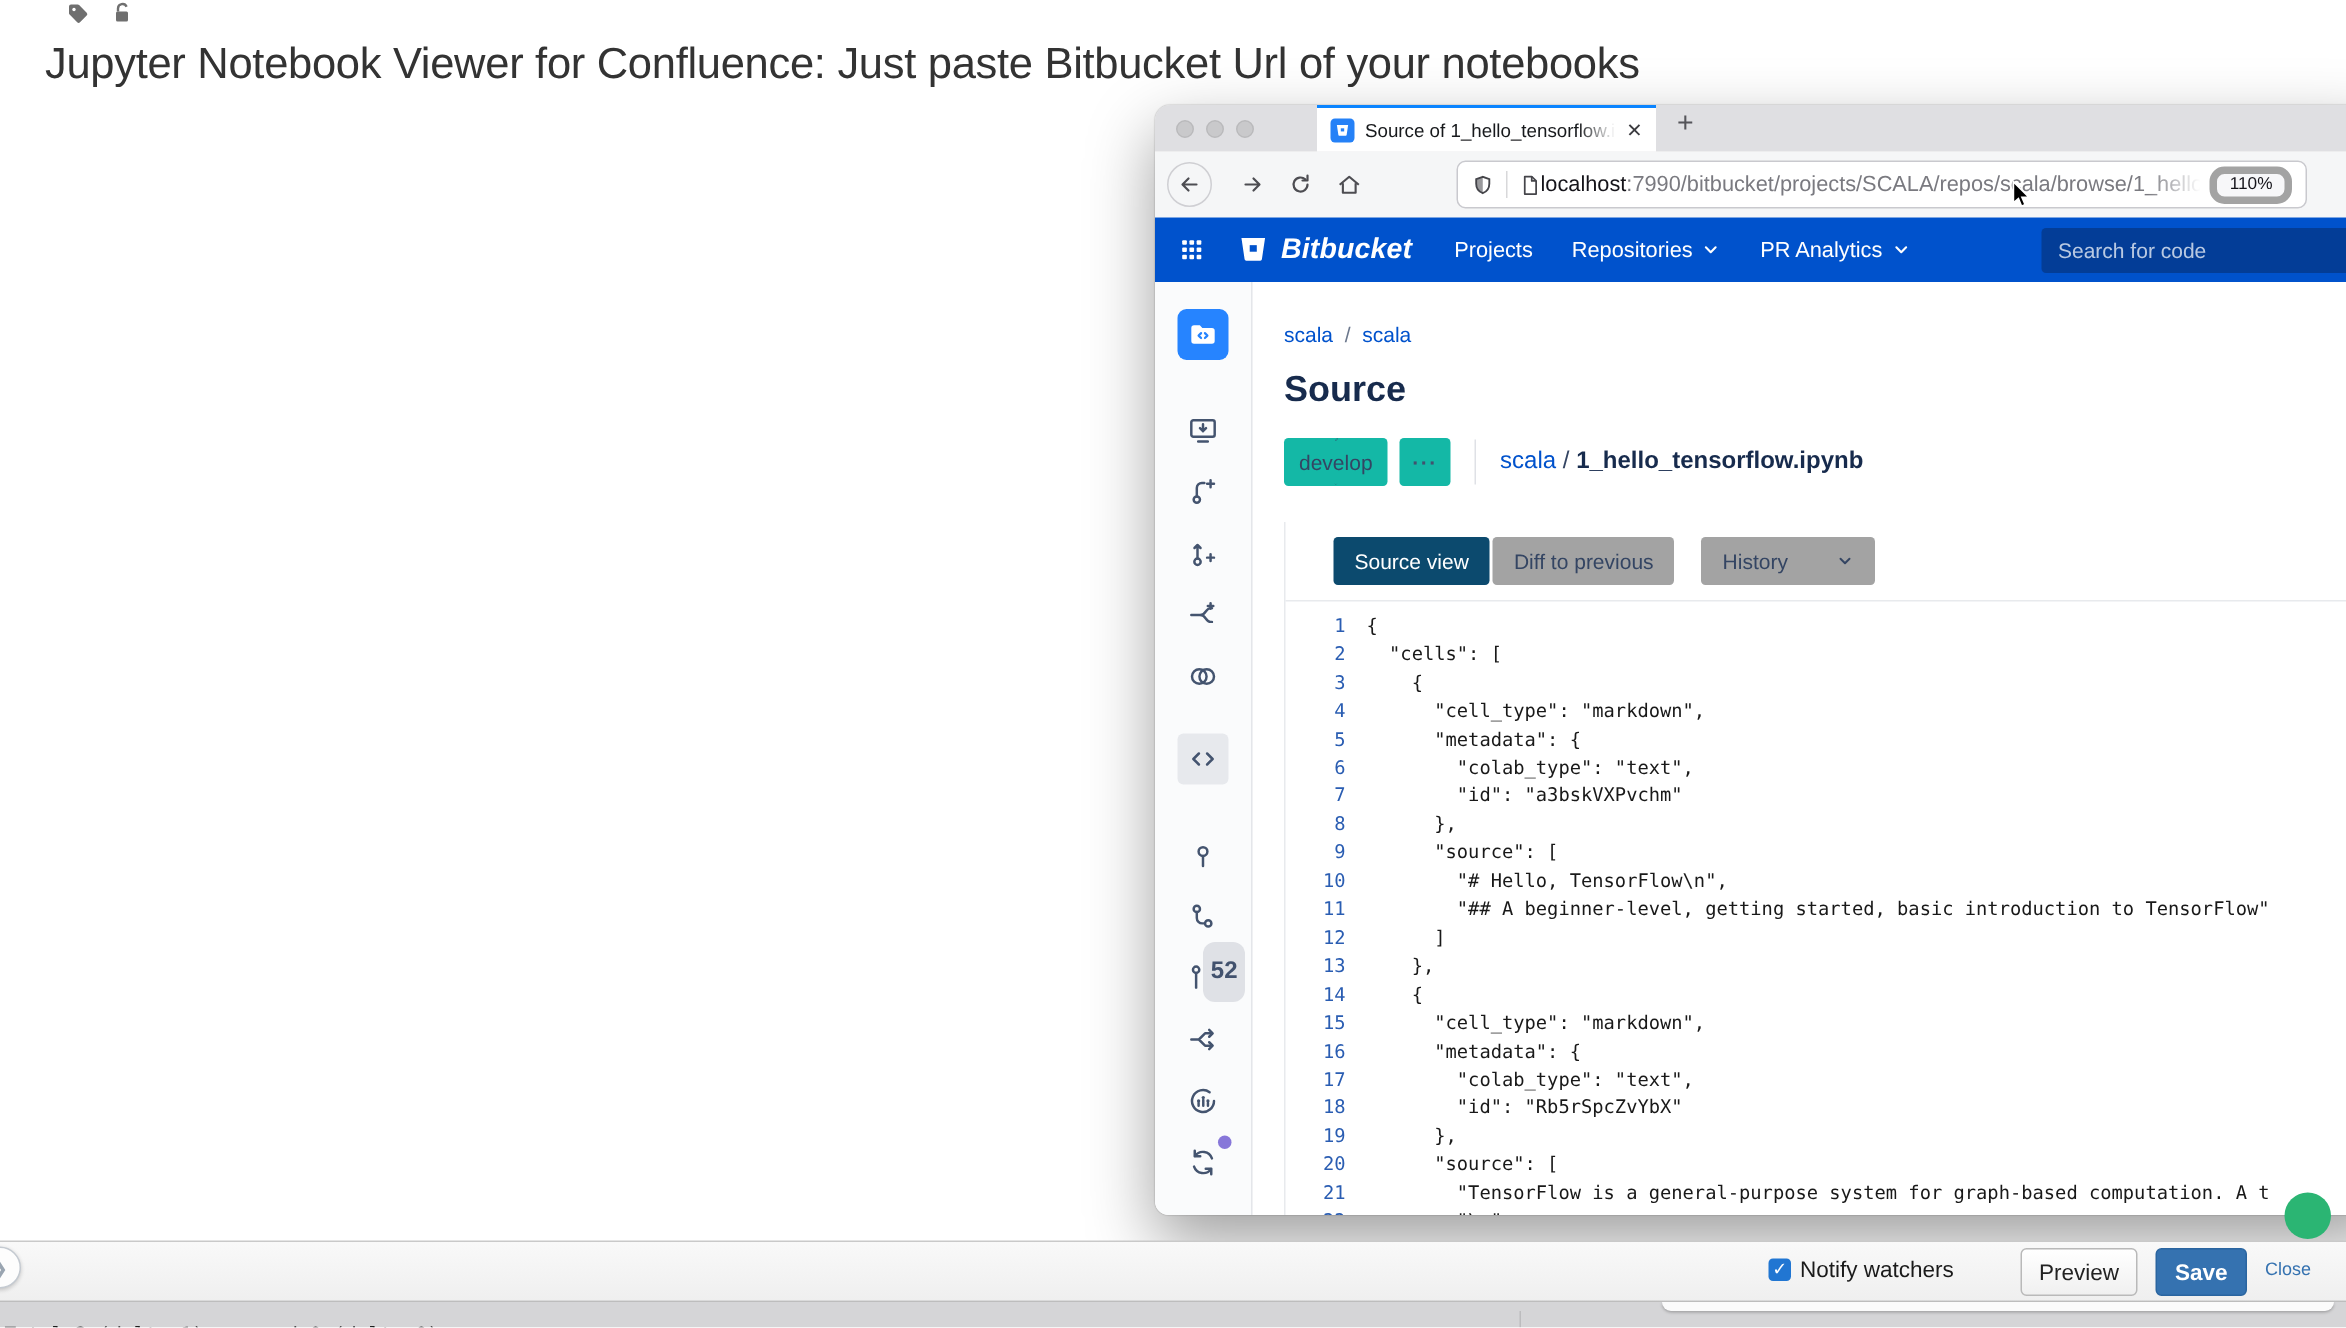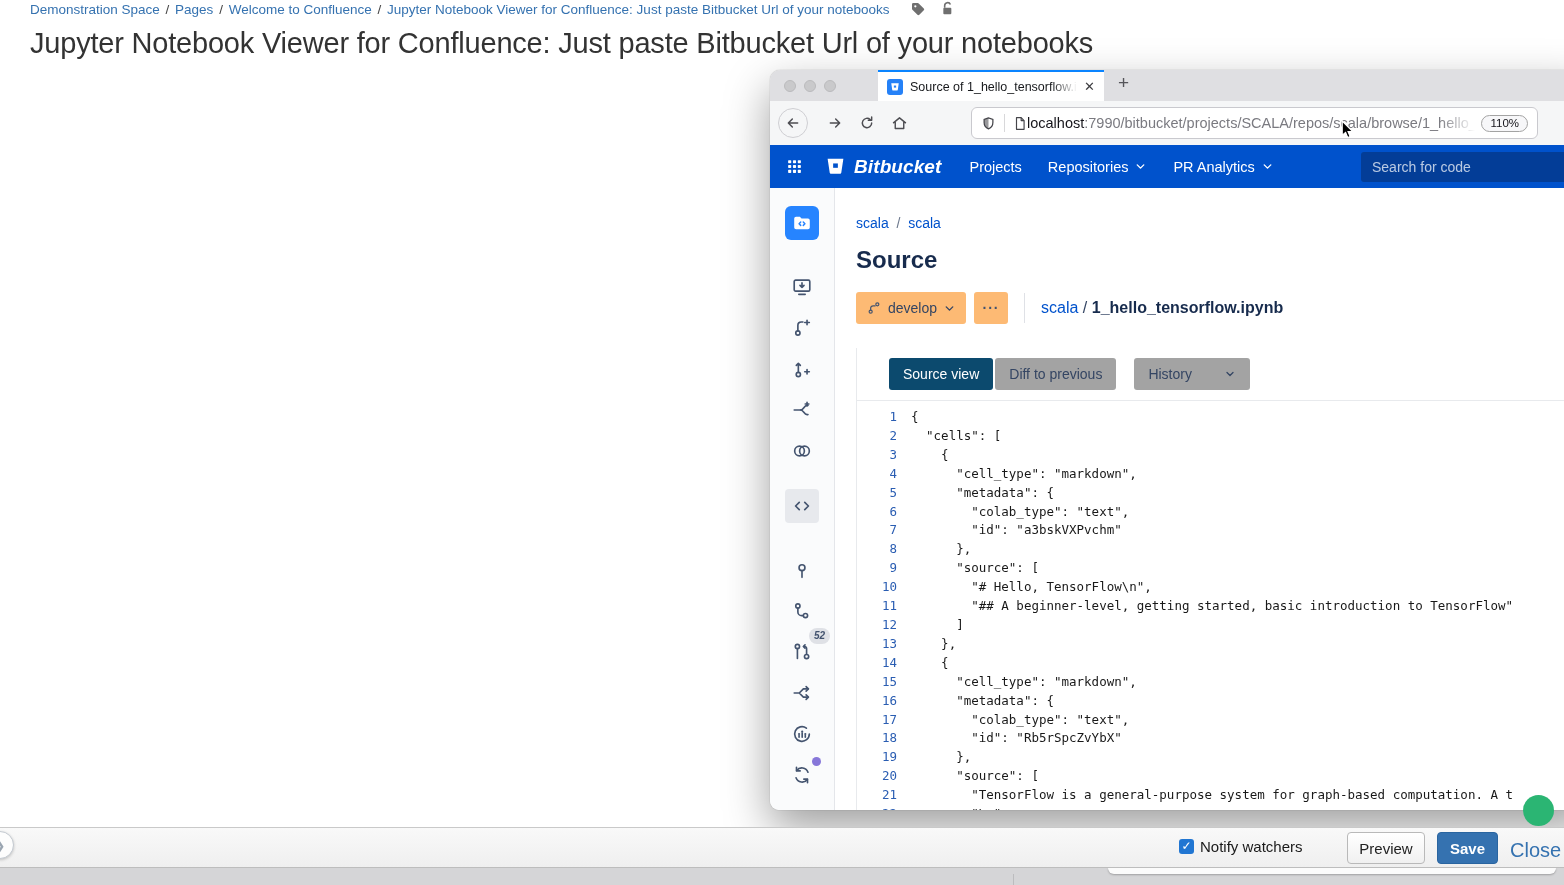--- a/index.html
+++ b/index.html
@@ -31,49 +31,49 @@
   .navbtn { color:#4d4d52; display:flex; align-items:center; justify-content:center; }
   .backbtn { width:30px; height:30px; border:1px solid #cfcfd3; border-radius:50%; margin-right:12px; font-size:16px;}
   .fwd,.reload,.home { width:30px; font-size:16px; margin-right:2px;}
   .urlbar { margin-left:55px; flex:1; height:32px; margin-right:46px; background:#fff; border:1px solid #c9c9ce; border-radius:6px; display:flex; align-items:center; padding:0 9px; min-width:0;}
   .urlbar svg { flex:none; }
   .url-sep { width:1px; height:18px; background:#d8d8da; margin:0 8px; flex:none;}
   .url-text { font-size:14.5px; white-space:nowrap; overflow:hidden; flex:1; min-width:0;
               -webkit-mask-image:linear-gradient(90deg,#000 92%,transparent); mask-image:linear-gradient(90deg,#000 92%,transparent);}
   .url-host { color:#15141a; }
   .url-rest { color:#7a7a80; }
-  .zoombadge { flex:none; border:1px solid #a3a3a3; border-radius:10px; padding:1px 8px 2px; font-size:11.5px; color:#15141a; background:#f7f7f9; margin-left:6px;}
+  .zoombadge { flex:none; border:5px solid #a3a3a3; border-radius:10px; padding:1px 8px 2px; font-size:11.5px; color:#15141a; background:#f7f7f9; margin-left:6px;}
 
   
   .bbnav { height:43px; background:#0052CC; display:flex; align-items:center; padding:0 16px; color:#fff; }
   .gridicon { margin-right:22px; display:flex; }
   .bblogo { display:flex; align-items:center; gap:8px; margin-right:28px;font-style:italic; }
   .bblogo .word { font-size:19px; font-weight:600; letter-spacing:0.1px; color:#fff; }
   .bbmenu { display:flex; align-items:center; gap:26px; font-size:14.5px; }
   .bbmenu .mi { display:flex; align-items:center; gap:6px; color:#fff; }
   .bbsearch { margin-left:auto; width:215px; height:30px; background:rgba(9,30,66,.38); border-radius:3px; display:flex; align-items:center; padding:0 11px; font-size:14px; color:rgba(255,255,255,.72); white-space:nowrap; overflow:hidden;}
 
   
   .bbmain { display:flex; height:622px; }
   .bbside { width:65px; background:#fafbfc; border-right:1px solid #e4e6ea; display:flex; flex-direction:column; align-items:center; padding-top:18px; flex:none;}
   .sbitem { width:34px; height:34px; margin-bottom:7px; display:flex; align-items:center; justify-content:center; position:relative; border-radius:6px; flex:none;}
   .sbitem svg { width:22px; height:22px; }
   .sbitem.active { background:#2684FF; }
   .sbitem.selected { background:#e7e9ed; border-radius:4px;}
   .sbitem.after-gap { margin-bottom:30px; }
-  .sbitem .badge { position:absolute; top:-7px; right:-11px; background:#dfe1e6; color:#42526e; font-size:10px; font-weight:bold; border-radius:8px; padding:2px 5px; line-height:12px;font-style:italic;}
+  .sbitem .badge { position:absolute; top:-7px; right:-11px; background:#dfe1e6; color:#42526e; font-size:16px; font-weight:bold; border-radius:8px; padding:14px 5px; line-height:12px;}
   .sbitem .dot { position:absolute; top:-1px; right:-2px; width:9px; height:9px; border-radius:50%; background:#8777D9; }
   .sbdivider { width:34px; height:1px; background:#dfe1e6; margin:4px 0 10px; }
   .sb { fill:none; stroke:#44546f; stroke-width:1.8; stroke-linecap:round; stroke-linejoin:round; }
   .bbcontent { flex:1; padding:27px 0 0 21px; min-width:0; }
   .bb-crumb { font-size:14px; color:#6b778c; }
   .bb-crumb a { color:#0052CC; }
   .bb-heading { margin-top:15px; font-size:24px; font-weight:700; color:#172B4D; }
   .file-row { margin-top:18px; display:flex; align-items:center; height:32px; }
-  .btn-lite { height:32px; background:#fdba74; border-radius:3px; display:flex; align-items:center; padding:0 10px; color:#344563; font-size:14px; gap:6px; }
+  .btn-lite { height:32px; background:#14b8a6; border-radius:3px; display:flex; align-items:center; padding:0 10px; color:#344563; font-size:14px; gap:6px;flex-direction:column; }
   .btn-dots { width:34px; justify-content:center; margin-left:8px; font-weight:bold; letter-spacing:1px; color:#42526e;}
   .vdiv { width:1px; height:30px; background:#dfe1e6; margin:0 16px 0 16px; }
   .fpath { font-size:16px; color:#344563; white-space:nowrap;}
   .fpath a { color:#0052CC; }
   .fpath .fname { font-weight:700; color:#172B4D; }
   .file-panel { margin-top:24px; border-left:1px solid #e8eaed; }
   .file-tabs { padding:10px 0 10px 32px; display:flex; align-items:center; }
   .ftab { height:32px; display:flex; align-items:center; padding:0 14px; font-size:14px; border-radius:3px; background:#a3a3a3; color:#344563; margin-right:2px; gap:7px;}
   .ftab.active { background:#0c4a6e; color:#fff; }
   .ftab.dropdown { margin-left:16px;gap:32px; }
@@ -84,36 +84,35 @@
 
   
   .help-bubble { position:absolute; left:1523px; top:795px; width:31px; height:31px; border-radius:50%; background:#2BB573; z-index:8; }
   .conf-footer { position:absolute; left:0; top:827px; width:1564px; height:41px; background:linear-gradient(#f9f9f9,#efefef); border-top:1px solid #c9c9c9; border-bottom:1px solid #bdbdbd; z-index:20; }
   .chg-input { position:absolute; left:885px; top:6px; width:276px; height:29px; border:1px solid #c7c7c7; border-radius:4px; padding:0 10px; font-size:15px; font-family:"Liberation Sans",sans-serif; color:#333; background:#fff;}
   .chg-input::placeholder { color:#9b9b9b; }
   .notify { position:absolute; left:1179px; top:10px; display:flex; align-items:center; gap:6px; font-size:15px; color:#1a1a1a;}
   .cbx { width:15px; height:15px; background:#2176d2; border-radius:3px; color:#fff; font-size:12px; line-height:15px; text-align:center; }
   .btn-preview { position:absolute; left:1347px; top:4px; width:78px; height:32px; background:linear-gradient(#fff,#f0f0f0); border:1px solid #b9b9b9; border-radius:4px; font-size:15px; color:#222; display:flex; align-items:center; justify-content:center;}
   .btn-save { position:absolute; left:1437px; top:4px; width:61px; height:32px; background:#3572B0; border:1px solid #2a65a0; border-radius:4px; font-size:15px; font-weight:bold; color:#fff; display:flex; align-items:center; justify-content:center;}
-  .link-close { position:absolute; left:1510px; top:11px; font-size:20px; color:#3572b0; }
+  .link-close { position:absolute; left:1510px; top:11px; font-size:12px; color:#3572b0; }
 
   
   .bottom-strip { position:absolute; left:0; top:868px; width:1564px; height:17px; background:#d5d5d7; z-index:18; overflow:hidden;}
   .strip-fragment { position:absolute; left:1108px; top:0; width:448px; height:6px; background:#fbfbfb; border-radius:0 0 9px 9px; box-shadow:0 1px 2px rgba(0,0,0,.25);}
   .strip-div { position:absolute; left:1013px; top:6px; width:1px; height:11px; background:#bcbcbe; }
   .status-line { position:absolute; left:3px; top:15px; font:13px "DejaVu Sans Mono",monospace; color:#1c1c1c; white-space:nowrap;}
   .edge-circle { position:absolute; left:-14px; top:831px; width:28px; height:28px; border-radius:50%; background:#fdfdfd; border:1px solid #c4cad1; box-shadow:0 1px 3px rgba(0,0,0,.2); z-index:25; display:flex; align-items:center; justify-content:center; color:#9aa5b1; font-size:13px;}
 
   .cursor { position:absolute; left:1340px; top:120px; z-index:50; }
 </style>
 </head>
 <body>
 
 <div class="conf-breadcrumb">
-  <span id="conf-crumbs"><a href="#">Demonstration Space</a><span class="sep"> / </span><a href="#">Pages</a><span class="sep"> / </span><a href="#">Welcome to Confluence</a><span class="sep"> / </span><a href="#">Jupyter Notebook Viewer for Confluence: Just paste Bitbucket Url of your notebooks</a></span>
   <span class="crumb-icons">
     <svg viewBox="0 0 24 24">
         <path d="M11.7 3H5a2 2 0 0 0-2 2v6.7a2 2 0 0 0 .6 1.4l7.6 7.6a2 2 0 0 0 2.8 0l6.7-6.7a2 2 0 0 0 0-2.8L13.1 3.6A2 2 0 0 0 11.7 3z" fill="#6f6f6f"></path>
         <circle cx="8" cy="8" r="1.7" fill="#fff"></circle>
       </svg>
     <svg viewBox="0 0 24 24">
         <path d="M7 10V7a4.5 4.5 0 0 1 8.6-1.8" fill="none" stroke="#6f6f6f" stroke-width="2.4"></path>
         <rect x="5" y="10" width="12" height="10" rx="1.5" fill="#6f6f6f"></rect>
       </svg>
   </span>

